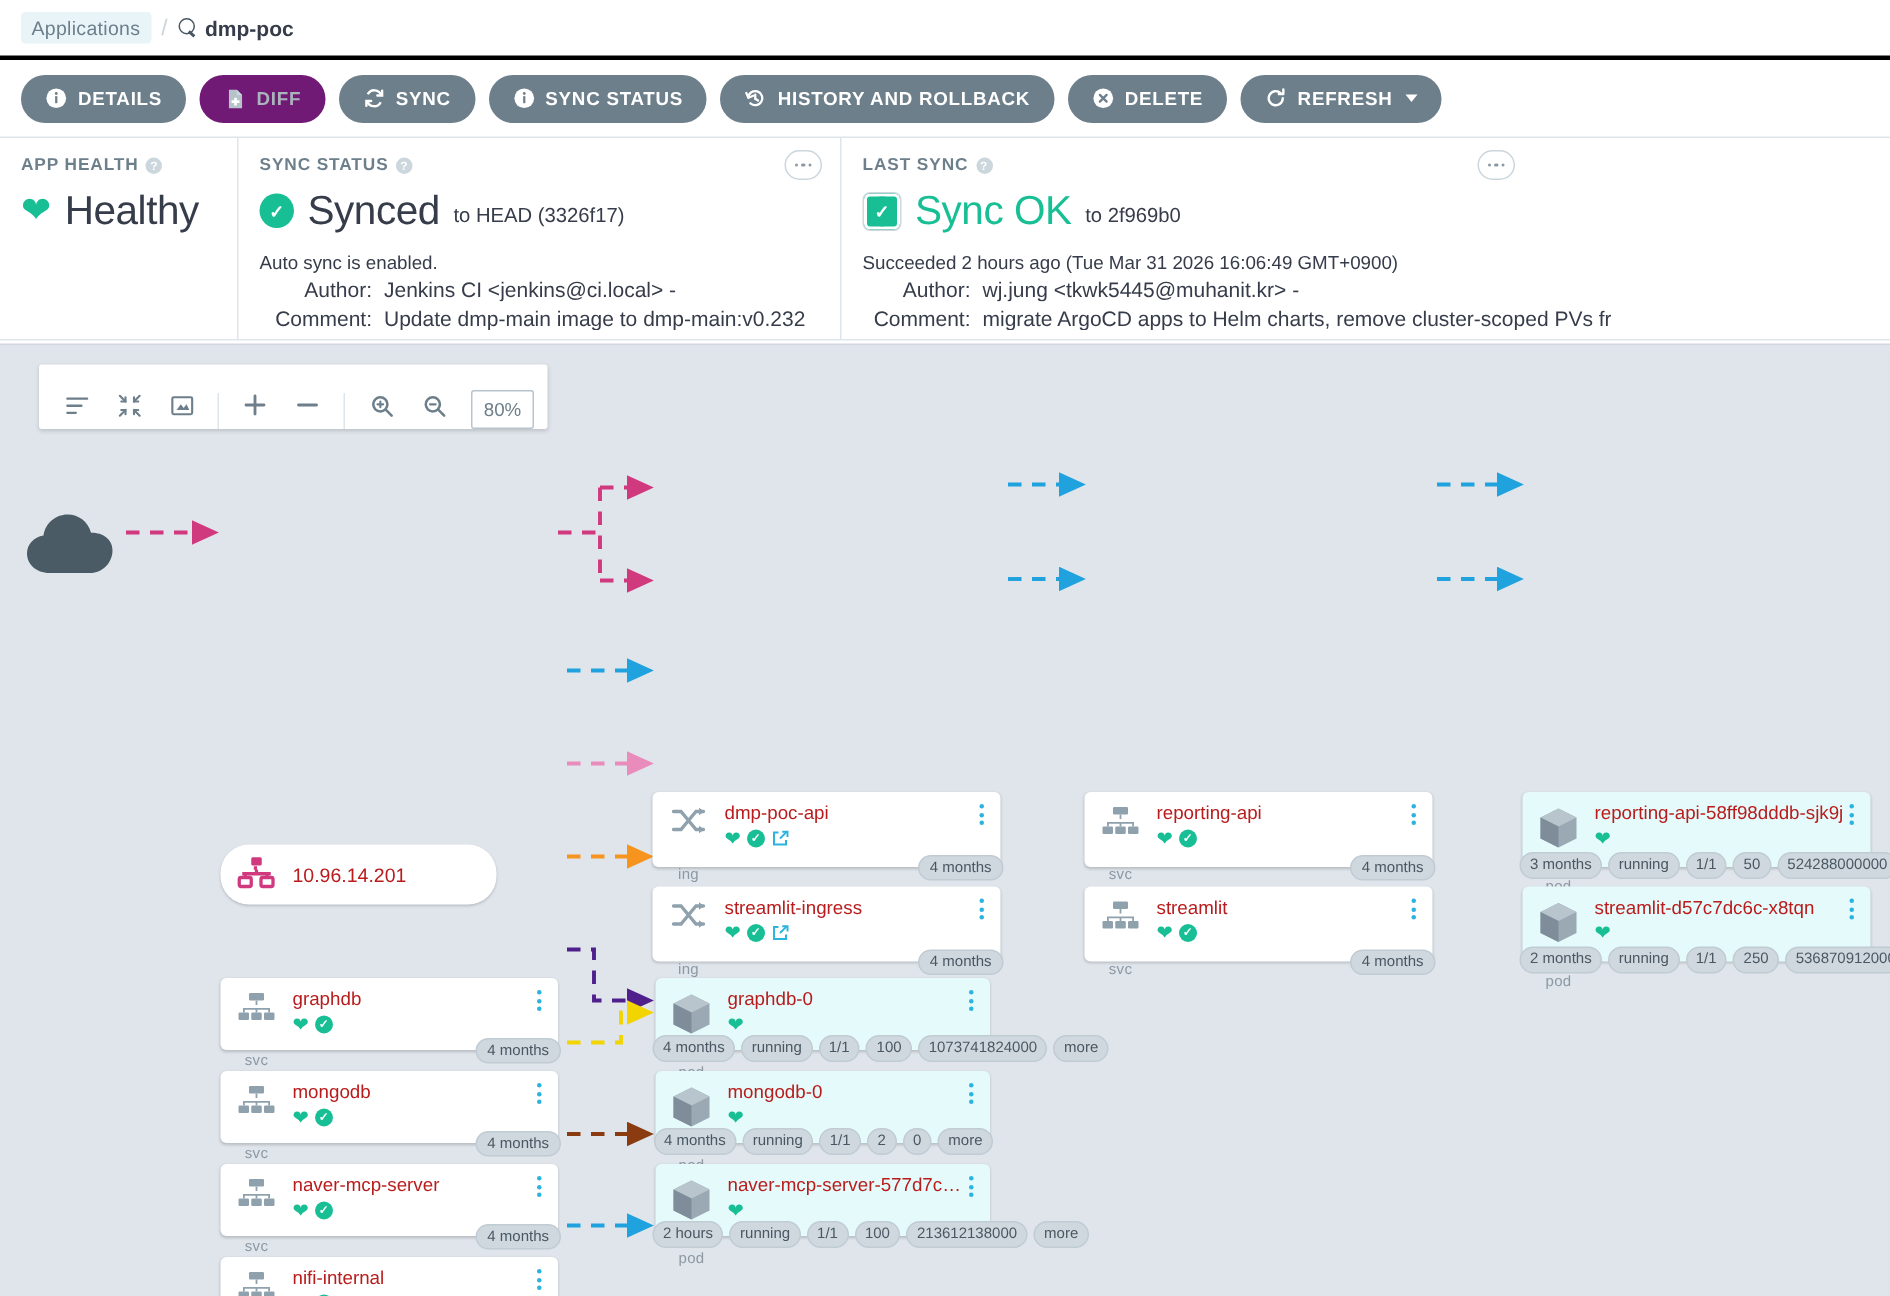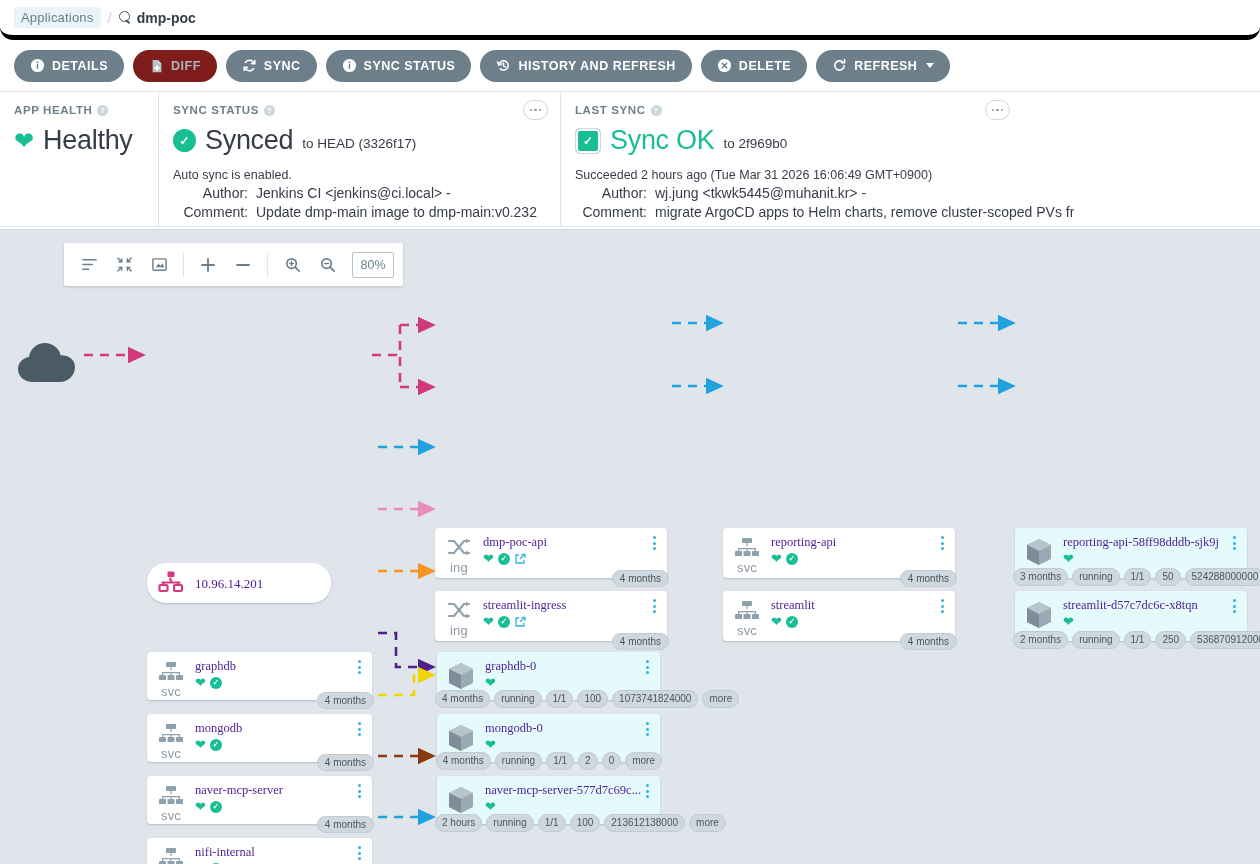--- a/index.html
+++ b/index.html
@@ -10,23 +10,22 @@
     background:#ffffff;
     color:#363c4a;
     overflow:hidden;
     position:relative;
   }
 
   
   .breadcrumb{
     height:40px; display:flex; align-items:center;
     padding:0 14px; gap:7px;
-    border-bottom:5px solid #000000;
+    border-bottom:3px solid #000000;
     background:#fff;
-    border-radius:13px;
   }
   .crumb-link{
     background:#e8f4f8; color:#6d7f8b;
     font-size:13px; padding:3px 7px; border-radius:3px;
     letter-spacing:.2px;
   }
   .crumb-sep{ color:#cbd4da; font-size:15px; }
   .crumb-cur{ display:flex; align-items:center; gap:5px; font-size:14px; font-weight:bold; color:#363c4a;justify-content:center; }
   .mag-ic{ width:13px; height:13px; display:inline-block; position:relative; }
   .mag-ic::before{
@@ -46,21 +45,21 @@
   }
   .tb-btn{
     display:flex; align-items:center; gap:7px;
     background:#6d7f8b; color:#fff;
     border:none; border-radius:16px;
     height:32px; padding:0 16px;
     font-family:"Liberation Sans", sans-serif;
     font-size:12.5px; font-weight:bold; letter-spacing:.5px;
     cursor:pointer; white-space:nowrap;
   }
-  .tb-btn.disabled{ background:#7f1d1d; color:#a9b4bc; cursor:default; }
+  .tb-btn.disabled{ background:#701a75; color:#a9b4bc; cursor:default; }
   .tb-ic{ display:inline-flex; width:15px; height:15px; align-items:center; justify-content:center; }
   .tb-ic svg{ display:block; }
   .caret{ width:0;height:0;border-left:4.5px solid transparent;border-right:4.5px solid transparent;border-top:5px solid currentColor; margin-left:2px;}
 
   
   .status-row{ display:flex; height:135px; background:#fff; border-bottom:1px solid #dee6eb; }
   .sp{ padding:12px 14px 0 14px; position:relative; }
   .sp.health{ width:158px; }
   .sp.sync{ width:402px; border-left:1px solid #dee6eb; }
   .sp.last{ flex:1; border-left:1px solid #dee6eb; }
@@ -108,23 +107,22 @@
   }
   .canvas::before{
     content:""; position:absolute; left:0; right:0; top:0; height:1px; background:#cfd8df;
   }
 
   
   .ztool{
     position:absolute; left:26px; top:14px;
     height:43px; background:#fff; border-radius:2px;
     box-shadow:0 1px 3px rgba(0,0,0,.16);
-    display:flex; align-items:center; padding:0 9px; gap:3px;
+    display:flex; align-items:flex-end; padding:0 9px; gap:3px;
     z-index:6;
-    margin-left:38px;
   }
   .zbtn{
     width:32px;height:32px;display:flex;align-items:center;justify-content:center;
     cursor:pointer; background:none;border:none;color:#6d7f8b;
   }
   .zsep{ width:1px;height:24px;background:#dee6eb;margin:0 5px; }
   .zpct{
     border:1px solid #b8c4cc; border-radius:2px; height:26px; min-width:42px;
     display:flex;align-items:center;justify-content:center;
     font-size:12.5px;color:#6d7f8b; background:#fff; margin-left:6px; cursor:text;
@@ -141,25 +139,25 @@
     box-shadow:0 1px 2px rgba(0,0,0,.18);
     display:block;
     cursor:pointer;
   }
   .node.pod{ background:#e5fbfb; }
   .node-inner{ display:flex; align-items:flex-start; height:100%; padding:7px 0 0 0; position:relative; }
   .n-ico{
     width:48px; flex:0 0 auto; display:flex; flex-direction:column;
     align-items:center; justify-content:flex-start; padding-top:2px; color:#8fa1ad;
   }
-  .n-kind{ font-size:13px; color:#8c99a4; margin-top:1px; letter-spacing:.2px;text-align:right; }
+  .n-kind{ font-size:10px; color:#8c99a4; margin-top:19px; letter-spacing:.2px;text-align:right; }
   .n-body{ flex:1; min-width:0; padding-right:18px; }
   .n-name{
-    font-size:12.5px; color:#4c1d95; white-space:nowrap;
-    overflow:hidden; text-overflow:ellipsis; line-height:15px;font-family:Liberation Serif, serif;
+    font-size:12.5px; color:#b91c1c; white-space:nowrap;
+    overflow:hidden; text-overflow:ellipsis; line-height:15px;
   }
   .n-icons{ display:flex; align-items:center; gap:4px; margin-top:2px; }
   .mini-heart{ color:#18be94; font-size:13px; line-height:1; }
   .mini-ok{ width:12px;height:12px;border-radius:50%;background:#18be94;display:inline-flex;align-items:center;justify-content:center; }
   .mini-ok span{ color:#fff; font-size:8px; font-weight:bold; line-height:1;}
   .extlink{ width:12px;height:12px; color:#2db3e0; display:inline-flex;}
   .kebab{
     position:absolute; right:7px; top:8px; width:11px;
     display:flex;flex-direction:column;align-items:center;gap:2.5px;cursor:pointer;
   }
@@ -249,21 +247,21 @@
   </button>
 
   <button class="tb-btn">
     <span class="tb-ic">
       <svg viewBox="0 0 16 16" width="15" height="15" fill="none" stroke="#fff" stroke-width="1.6">
         <path d="M3 7.5A5 5 0 1 1 4.6 11.6" stroke-linecap="round"></path>
         <path d="M1.6 4.2 3.1 7.6l3.4-1.4" stroke-linejoin="round" stroke-linecap="round"></path>
         <path d="M8 5.4v3l2 1.2" stroke-linecap="round"></path>
       </svg>
     </span>
-    <span>HISTORY AND REFRESH</span>
+    <span>HISTORY AND ROLLBACK</span>
   </button>
 
   <button class="tb-btn">
     <span class="tb-ic">
       <svg viewBox="0 0 16 16" width="15" height="15">
           <circle cx="8" cy="8" r="7" fill="#fff"></circle>
           <path d="M5.6 5.6l4.8 4.8M10.4 5.6l-4.8 4.8" stroke="#6d7f8b" stroke-width="1.6" stroke-linecap="round"></path>
         </svg>
     </span>
     <span>DELETE</span>

